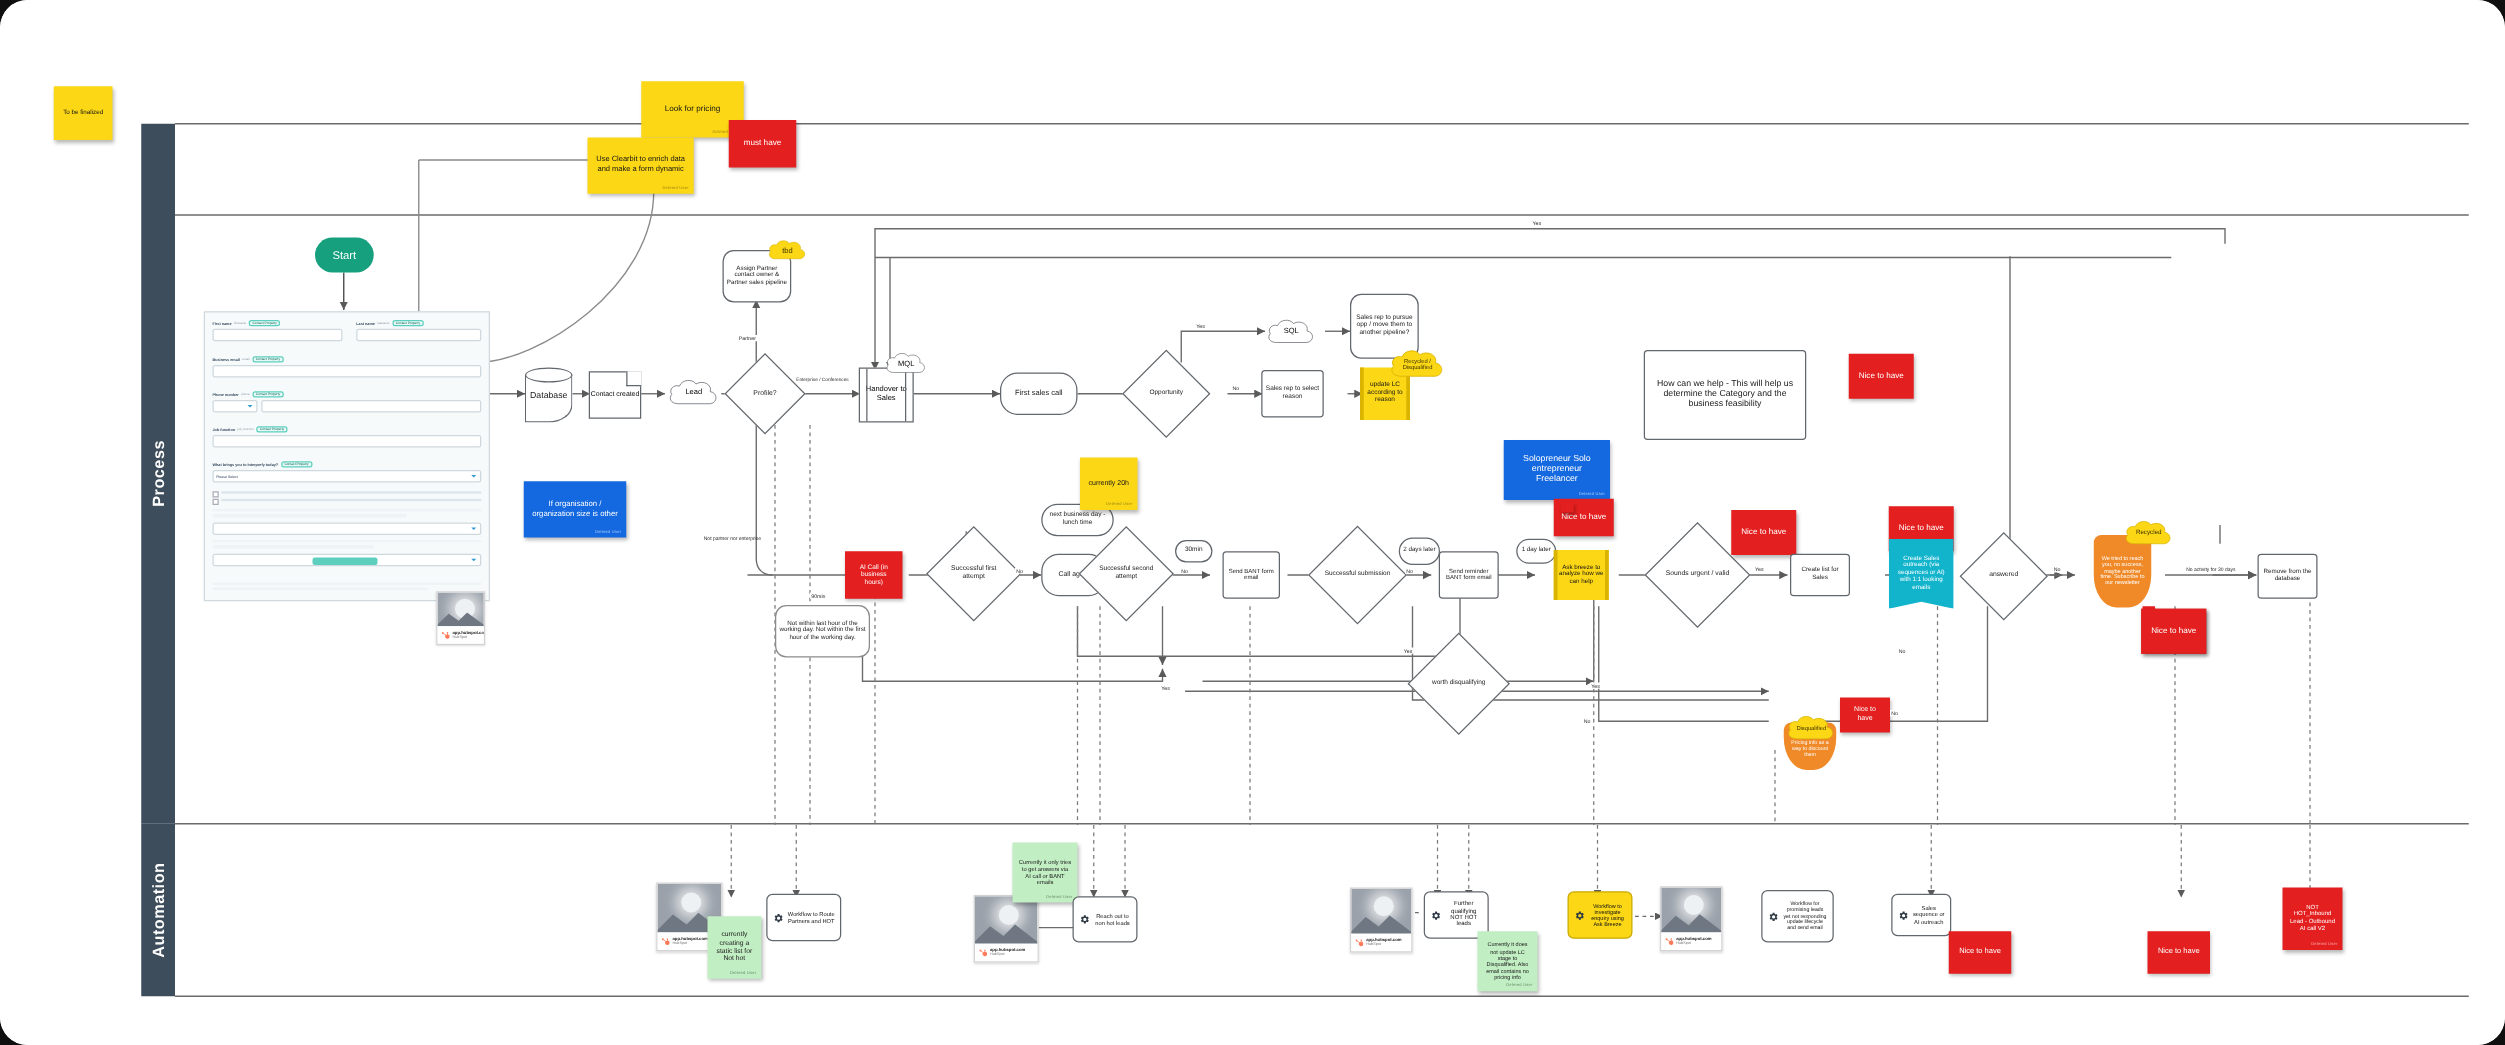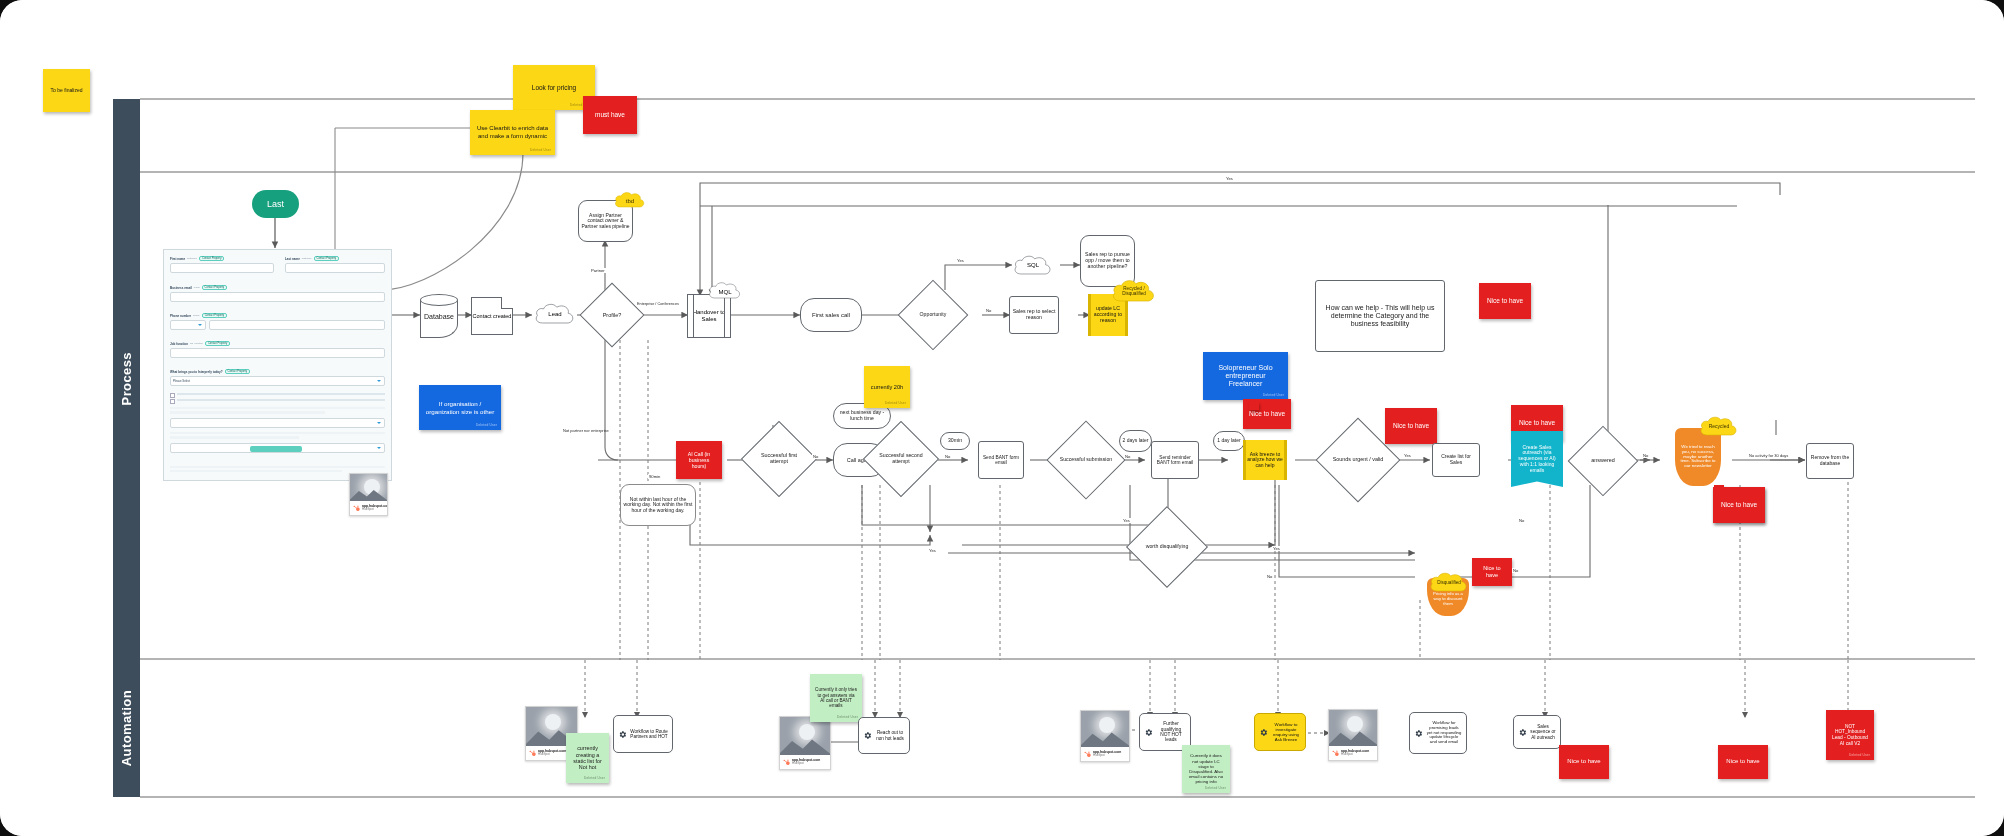--- a/index.html
+++ b/index.html
@@ -285,21 +285,21 @@
   <div class="sticky red" style="left:583px;top:96px;width:54px;height:38px;font-size:6.5px;">
     <span>must have</span>
   </div>
 
   <div class="sticky yellow" style="left:470px;top:110px;width:85px;height:45px;font-size:6px;">
     <span>Use Clearbit to enrich data and make a form dynamic</span>
     <span class="au">Deleted User</span>
   </div>
 
   <div class="node term" style="left:252px;top:190px;width:47px;height:28px;">
-    <span>Last</span>
+    <span>Start</span>
   </div>
 
   <div class="formcard" style="left:163px;top:249px;width:229px;height:232px;">
     <div class="frow" style="top:6px;width:104px;">
       <div class="flabel">
         <b>First name</b>
         <span style="font-size:2.4px;color:#8a9aa5;">firstname</span>
         <span class="fprop">Contact Property</span>
       </div>
       <div class="finput"></div>

